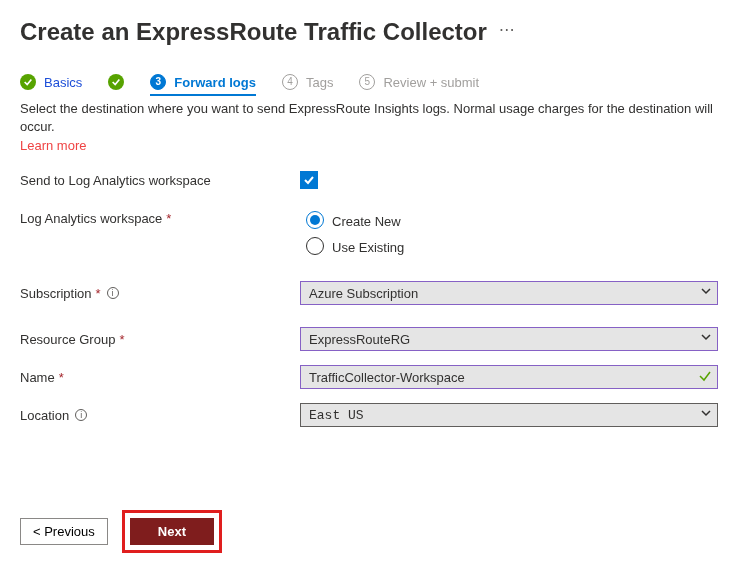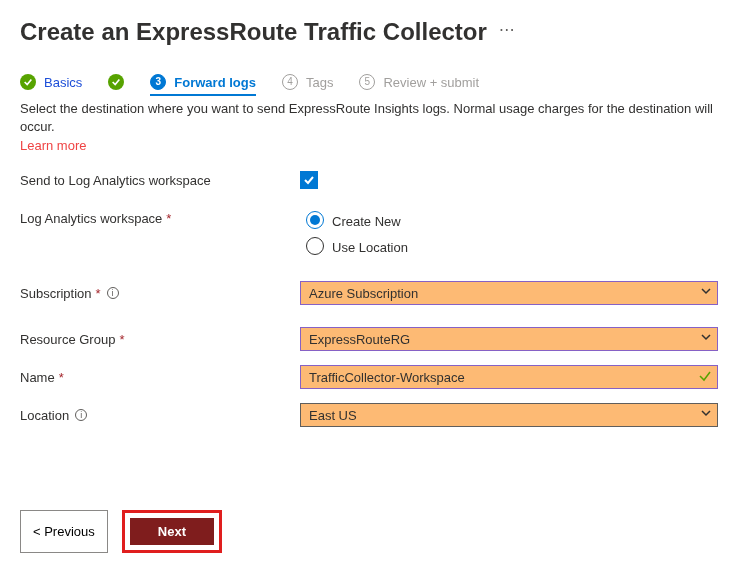--- a/index.html
+++ b/index.html
@@ -54,32 +54,32 @@
   .radio-group { display:flex; flex-direction:column; gap:8px; }
   .radio-opt { display:flex; align-items:flex-end; gap:8px; cursor:pointer;}
   .radio-outer {
     width:18px; height:18px; border:1px solid #323130; border-radius:50%;
     display:flex; align-items:center; justify-content:center;
   }
   .radio-outer.selected { border-color:#0078d4; }
   .radio-inner { width:10px; height:10px; border-radius:50%; background:#0078d4; }
   .select, .input {
     width:100%; height:24px; border:1px solid #8661c5;
-    background:#fdba74; padding:0 28px 0 8px; font-size:13px;
+    background:#e5e5e5; padding:0 28px 0 8px; font-size:13px;
     display:flex; align-items:center; color:#323130;
   }
-  .select.gray { border-color:#605e5c; }
+  .select.gray { border-color:#605e5c;font-family:Liberation Mono, monospace; }
   .chev, .check-right {
     position:absolute; right:6px; top:4px;
   }
   .chev svg { width:12px; height:12px; }
   .check-right svg { width:14px; height:14px; }
   .footer {
     position:absolute; bottom:20px; left:20px;
-    display:flex; gap:14px;
+    display:flex; align-items:center; gap:14px;
   }
   .btn-prev {
     border:1px solid #8a8886; background:#fff; padding:5px 12px;
     font-size:13px; cursor:pointer;
   }
   .btn-next-frame { border:3px solid #e01e1e; padding:5px; }
   .btn-next {
     background:#7f1d1d; color:#fff; border:none; padding:6px 28px;
     font-size:13px; font-weight:600; cursor:pointer;
   }
@@ -147,21 +147,21 @@
     <div class="ctrl">
       <div class="radio-group">
         <div class="radio-opt">
           <span class="radio-outer selected">
               <span class="radio-inner"></span>
             </span>
           <span>Create New</span>
         </div>
         <div class="radio-opt">
           <span class="radio-outer"></span>
-          <span>Use Location</span>
+          <span>Use Existing</span>
         </div>
       </div>
     </div>
   </div>
 
   <div class="row tall">
     <div class="lbl">
       <span>Subscription</span>
       <span class="req">*</span>
       <span class="info-icon">i</span>

